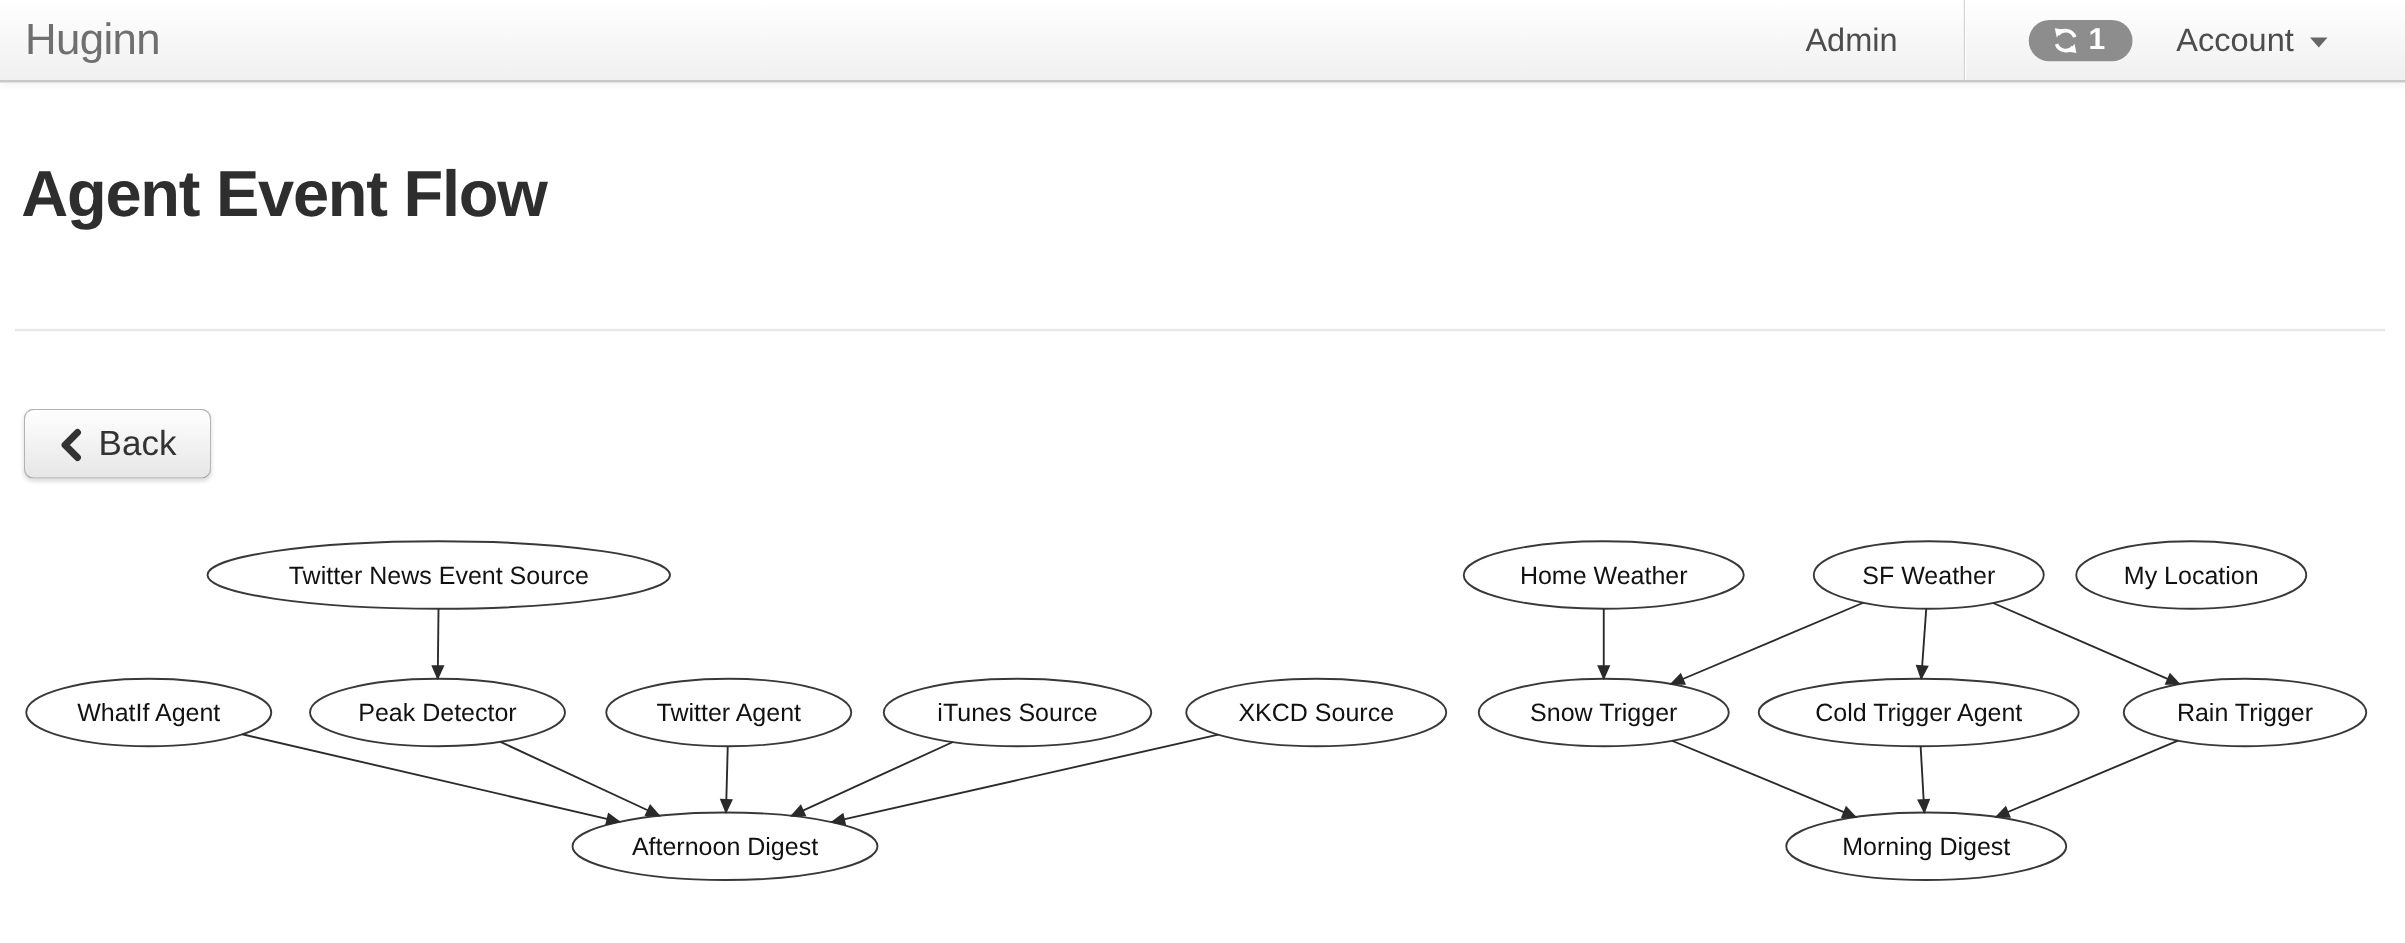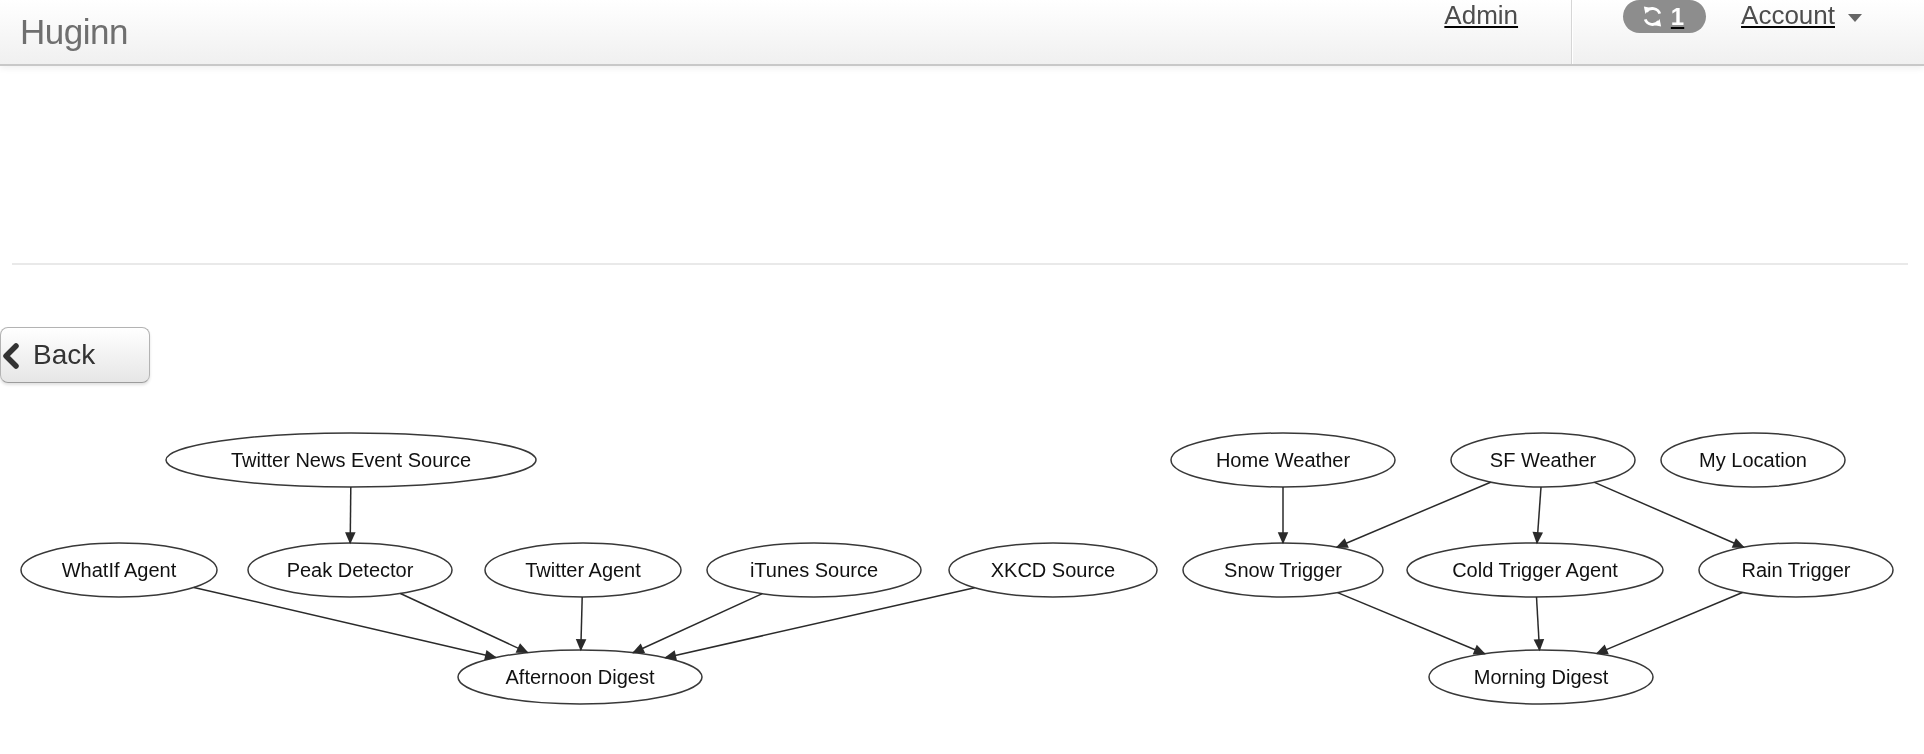--- a/index.html
+++ b/index.html
@@ -19,21 +19,21 @@
   }
   .brand {
     margin-left:20px; font-size:35px; color:#6f6f6f;
     letter-spacing:-0.5px; cursor:pointer; text-decoration:none;
   }
   .nav-links { display:flex; align-items:center; margin-left:43px; height:100%; }
   .nav-link {
     padding:0 30px; font-size:26px; color:#4d4d4d; cursor:pointer;
     height:100%; display:flex; align-items:center;
   }
-  .navbar-right { margin-left:auto; display:flex; align-items:flex-start; height:100%; padding-right:62px;text-decoration:underline; }
+  .navbar-right { margin-left:auto; display:flex; align-items:center; height:100%; padding-right:62px; }
   .nav-admin { font-size:26px; color:#4d4d4d; cursor:pointer; margin-right:53px; }
   .nav-divider { width:2px; height:100%; border-left:1px solid #d6d6d6; border-right:1px solid #ffffff; }
   .jobs-badge {
     margin-left:50px; height:33px; min-width:83px; padding:0 16px 0 12px;
     background:#8d8d8d; border-radius:17px;
     display:flex; align-items:center; justify-content:center; gap:7px;
     color:#ffffff; font-size:24px; font-weight:bold; cursor:pointer;
   }
   .jobs-badge svg { display:block; }
   .nav-account { margin-left:35px; font-size:26px; color:#4d4d4d; cursor:pointer; display:flex; align-items:center; }
@@ -46,25 +46,25 @@
   
   .page-title {
     position:absolute; left:17px; top:126px;
     font-size:52px; font-weight:bold; color:#2e2e2e; letter-spacing:-1px;
   }
   .title-rule {
     position:absolute; left:12px; right:16px; top:263px;
     border-top:2px solid #e9e9e9; height:0;
   }
   .back-btn {
-    position:absolute; left:0; top:327px; width:150px; height:56px;
+    position:absolute; left:19px; top:327px; width:150px; height:56px;
     border:1px solid #b3b3b3; border-bottom-color:#9c9c9c; border-radius:8px;
     background:linear-gradient(#ffffff,#e6e6e6);
     box-shadow:0 2px 3px rgba(0,0,0,0.12), inset 0 1px 0 rgba(255,255,255,0.9);
-    display:flex; align-items:center; gap:12px;
+    display:flex; align-items:center; justify-content:center; gap:12px;
     font-size:28px; color:#333333; cursor:pointer;
   }
   .back-btn svg { display:block; margin-top:2px; }
 
   
   .graph-svg { position:absolute; left:0; top:0; width:1924px; height:754px; z-index:1; pointer-events:none; }
   .graph-svg text { font-family:"Liberation Sans","DejaVu Sans",sans-serif; }
 </style>
 </head>
 <body>
@@ -89,20 +89,21 @@
         </span>
         <span>1</span>
       </div>
       <div class="nav-account">
         <span>Account</span>
         <span class="caret"></span>
       </div>
     </div>
   </div>
 
+  <div class="page-title">Agent Event Flow</div>
   <div class="title-rule"></div>
 
   <div class="back-btn">
     <span>
       <svg width="20" height="28" viewBox="0 0 20 28">
         <polyline points="15,4 5,14 15,24" fill="none" stroke="#333333" stroke-width="5.5" stroke-linecap="round" stroke-linejoin="round"></polyline>
       </svg>
     </span>
     <span>Back</span>
   </div>

